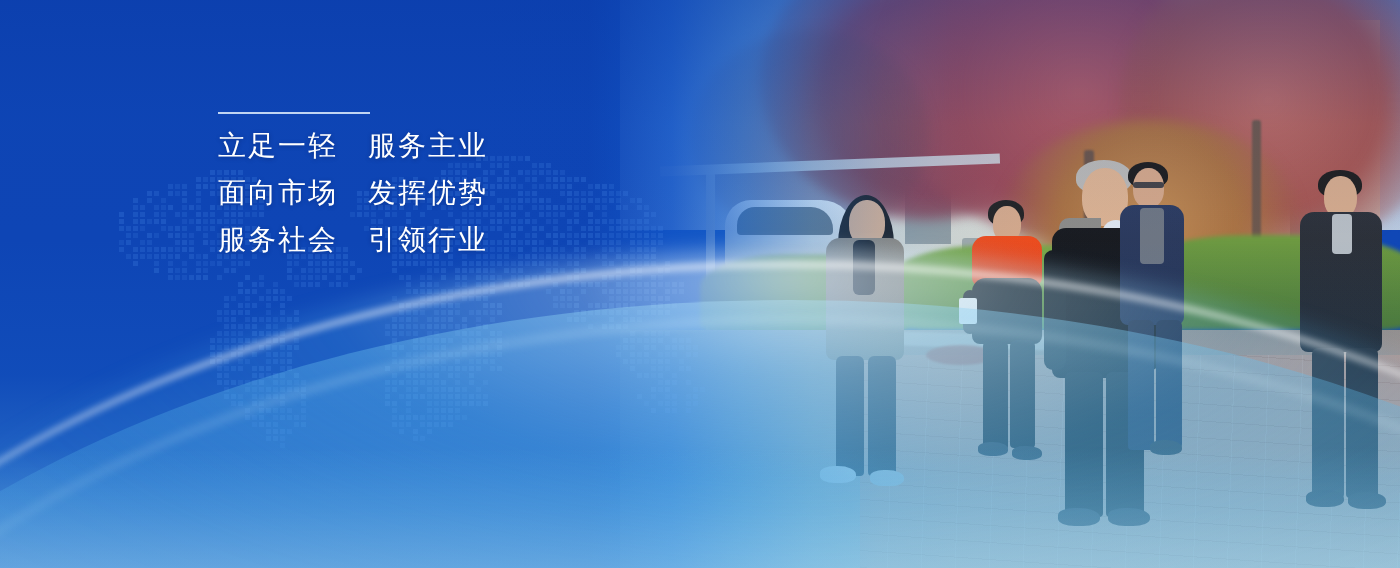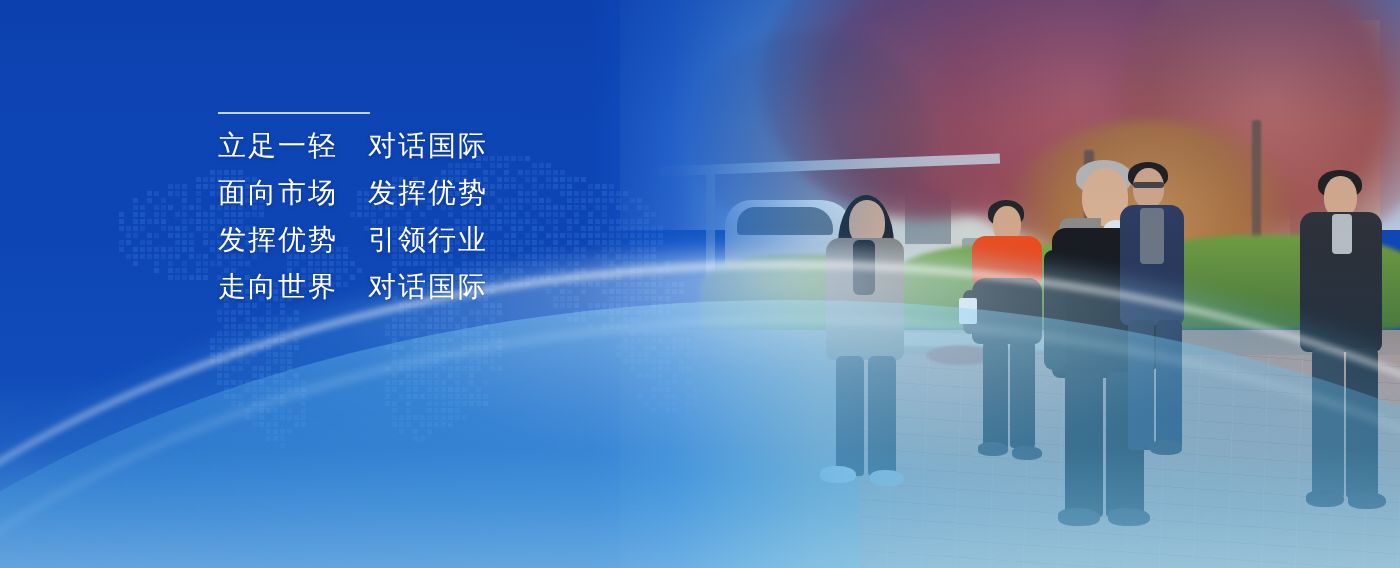--- a/index.html
+++ b/index.html
@@ -1565,20 +1565,19 @@
   <div class="arc-line"></div>
   <div class="arc-line2"></div>
   <div class="bottom-haze"></div>
 
   <div class="content">
 
 
     <div class="rule"></div>
 
     <div class="slogans" id="slogans">
-        <div class="slogan">立足一轻　对话国际</div>
+        <div class="slogan">立足一轻　服务主业</div>
         <div class="slogan">面向市场　发挥优势</div>
-        <div class="slogan">发挥优势　引领行业</div>
-        <div class="slogan">走向世界　对话国际</div>
+        <div class="slogan">服务社会　引领行业</div>
       </div>
   </div>
 
 </div>
 
 </body></html>

